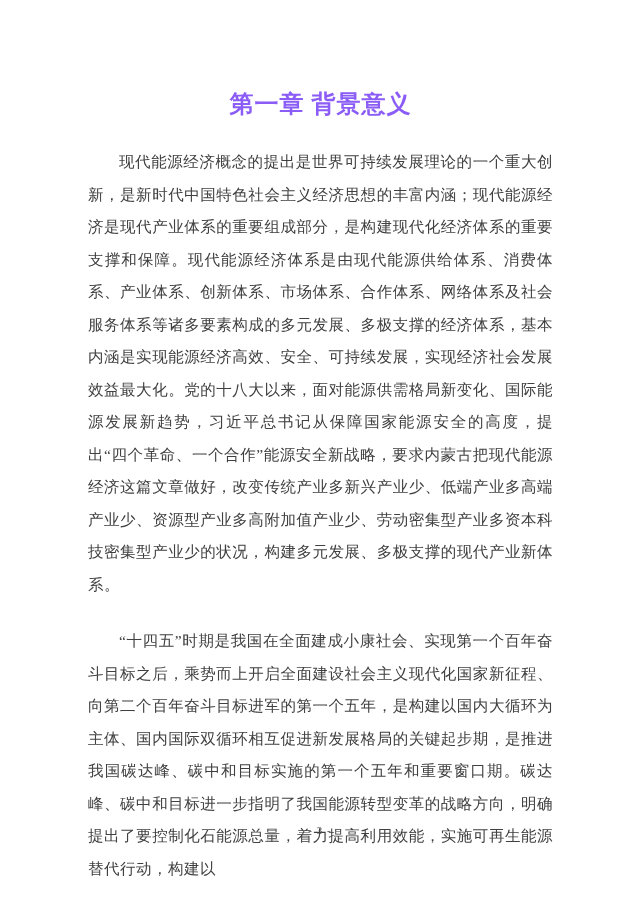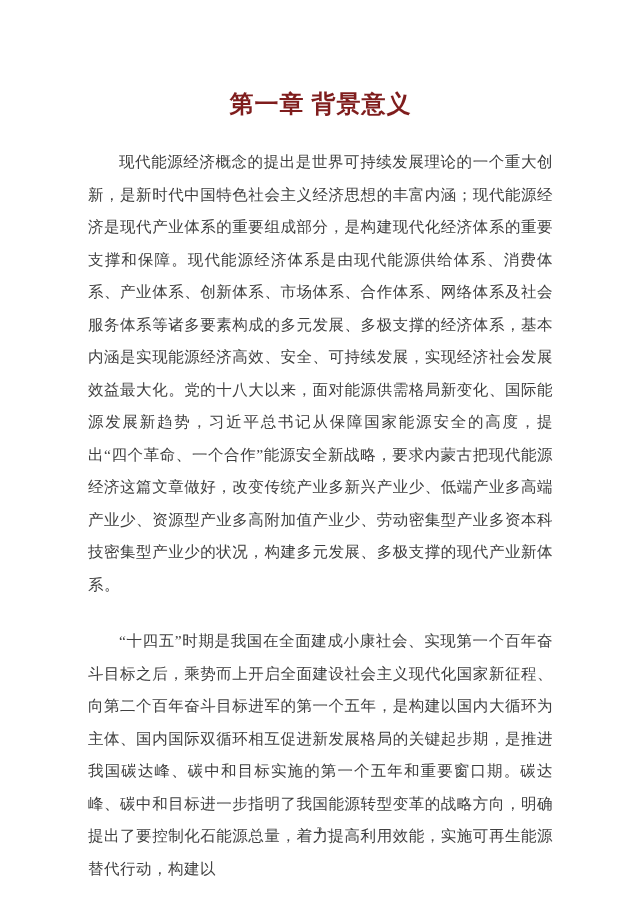--- a/index.html
+++ b/index.html
@@ -25,21 +25,21 @@
     padding: 88px 87px 0 88px;
     background: #ffffff;
   }
   .chapter-title {
     margin: 0 0 26px 0;
     font-size: 24px;
     line-height: 32px;
     font-weight: bold;
     text-align: center;
     letter-spacing: 1px;
-    color: #7f1d1d;
+    color: #8b5cf6;
   }
   .body-paragraph {
     margin: 0;
     font-size: 15.5px;
     line-height: 32.5px;
     text-align: justify;
     text-align-last: left;
     text-indent: 2em;
     letter-spacing: 0.5px;
     color: #404040;

